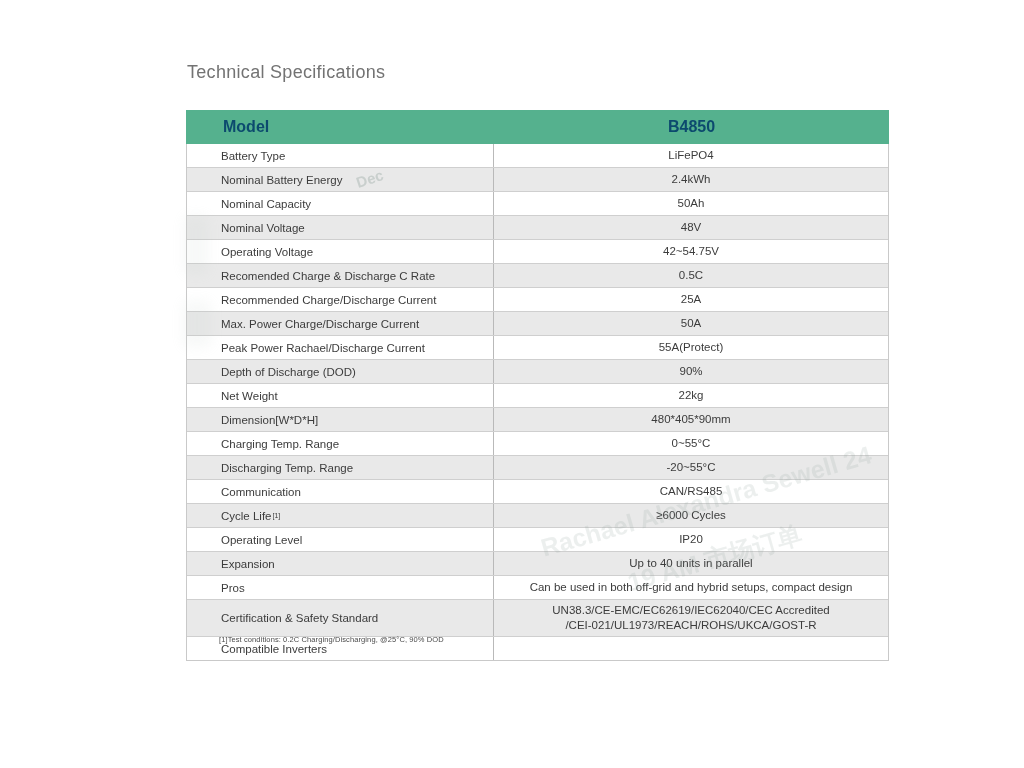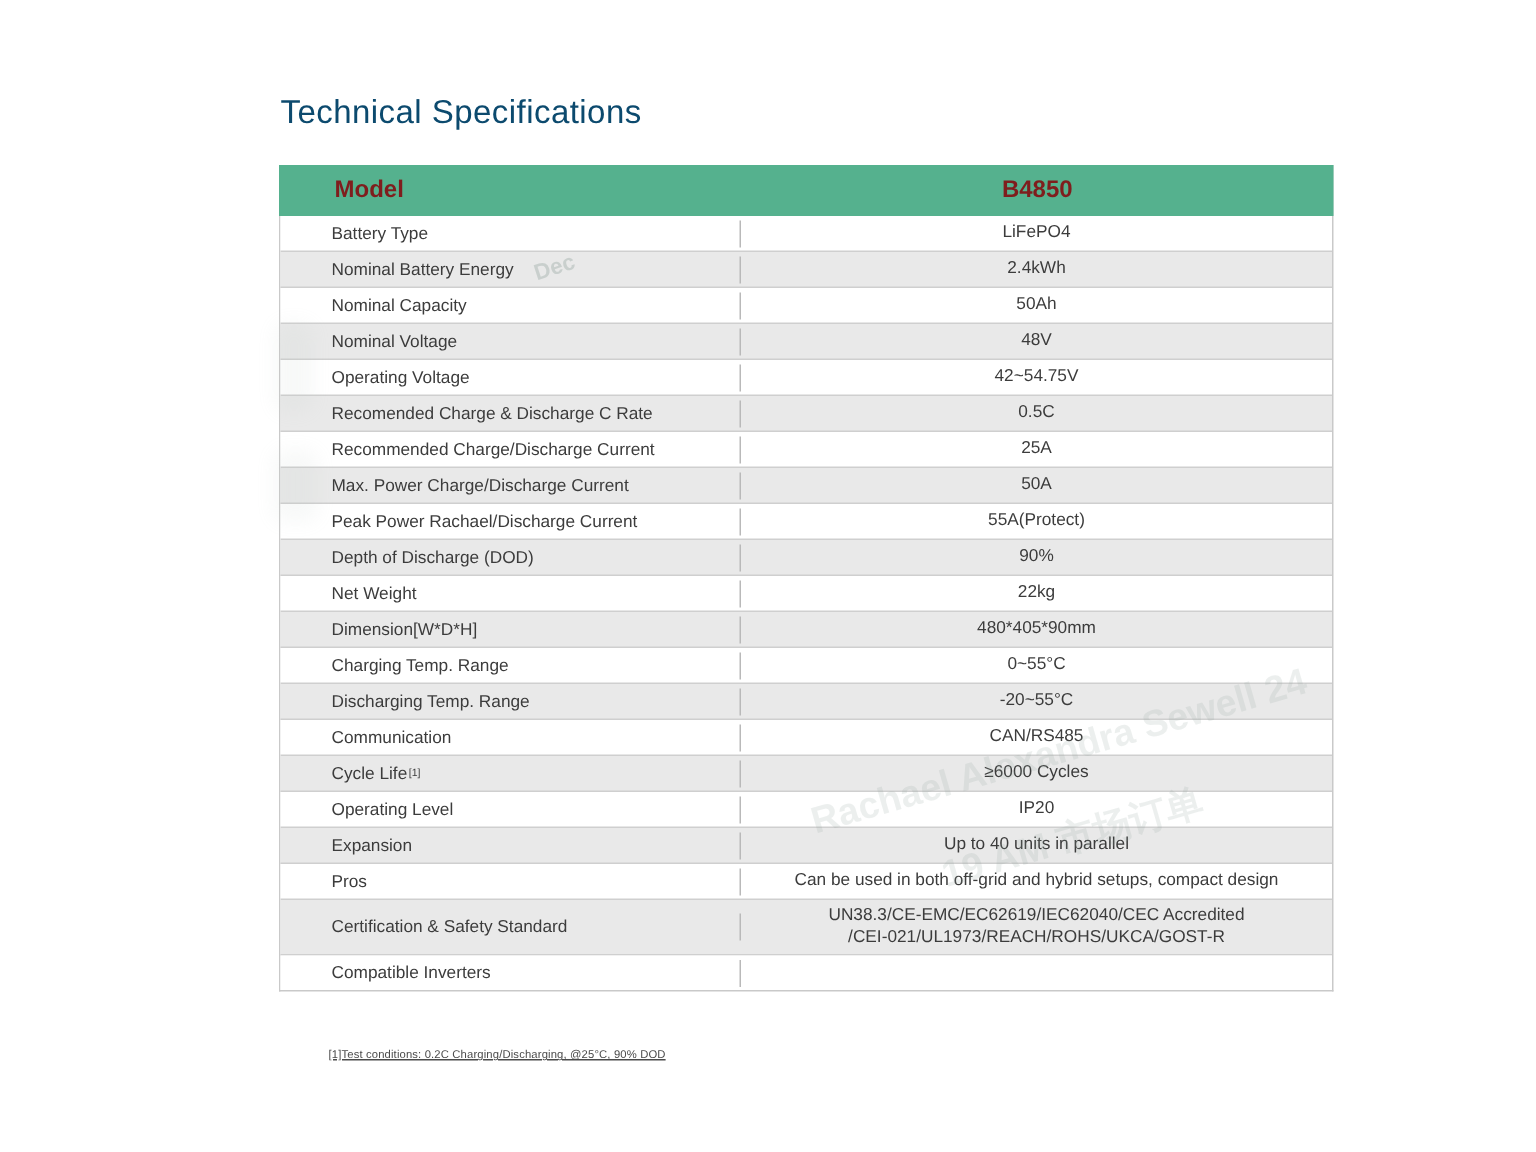--- a/index.html
+++ b/index.html
@@ -1,47 +1,47 @@
 <!DOCTYPE html>
 <html><head>
 <meta charset="utf-8">
 <style>
   html,body{margin:0;padding:0;}
   body{background:#ffffff;font-family:"Liberation Sans", sans-serif;}
   .page{position:relative;width:1024px;height:768px;background:#ffffff;overflow:hidden;}
 
   .page-title{
     position:absolute;left:187px;top:62px;margin:0;
-    font-size:22px;font-weight:400;color:#0c4a6e;letter-spacing:0.3px;
+    font-size:18px;font-weight:400;color:#737373;letter-spacing:0.3px;
   }
 
   .spec-table{
     position:absolute;left:186px;top:110px;width:703px;
     border:1px solid #c9c9c9;border-top:none;box-sizing:border-box;
     font-size:11.5px;color:#3c3c3c;
   }
   .thead{
     display:flex;align-items:center;height:34px;background:#55b18e;
-    color:#7f1d1d;font-weight:bold;font-size:16px;
+    color:#0c4a6e;font-weight:bold;font-size:16px;
     margin:0 -1px; 
   }
   .thead .hcol1{width:308px;box-sizing:border-box;padding-left:37px;}
   .thead .hcol2{flex:1;text-align:center;}
 
-  .trow{display:flex;border-bottom:1px solid #cfcfcf;background:#ffffff;min-height:23px;align-items:center;}
+  .trow{display:flex;border-bottom:1px solid #cfcfcf;background:#ffffff;min-height:23px;}
   .trow:nth-child(even){background:#e9e9e9;}
   .trow:last-child{border-bottom:none;}
   .cell{display:flex;align-items:center;}
   .cell.label{width:307px;box-sizing:border-box;padding:3px 6px 3px 34px;border-right:1px solid #b9b9b9;}
   .cell.value{flex:1;flex-direction:column;justify-content:center;text-align:center;padding:3px 8px;line-height:15px;}
   .lbl-sup{font-size:7px;line-height:0;vertical-align:super;margin-left:1px;}
 
   .footnote{
-    position:absolute;left:219px;top:698px;
-    font-size:7.5px;color:#4a4a4a;letter-spacing:0.1px;text-decoration:underline;
+    position:absolute;left:219px;top:635px;
+    font-size:7.5px;color:#4a4a4a;letter-spacing:0.1px;
   }
 
   .wm{position:absolute;white-space:nowrap;font-weight:bold;color:#8fa19b;pointer-events:none;}
   .wm-blob{position:absolute;background:#b9c6c0;filter:blur(6px);border-radius:8px;pointer-events:none;}
 </style>
 </head>
 <body>
 
 <div class="page">
 

